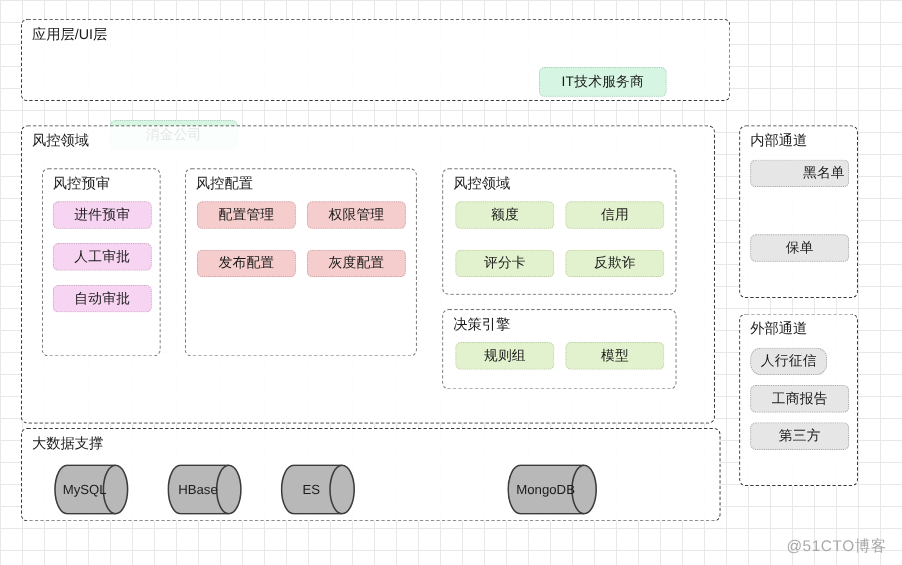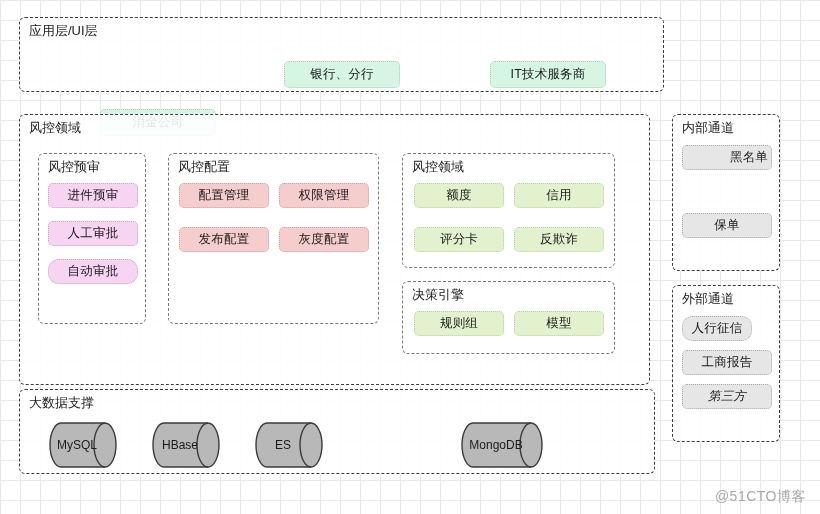--- a/index.html
+++ b/index.html
@@ -69,32 +69,31 @@
   }
 </style>
 </head>
 <body>
 
 <div class="canvas">
 
   <div class="grp" style="left:19px;top:17px;width:645px;height:75px;">
     <div class="grp-title">应用层/UI层</div>
     <div class="chip mint" style="left:80px;top:43px;width:116px;height:27px;margin-top:48px;">消金公司</div>
-    <div class="chip mint" style="left:264px;top:43px;width:116px;height:27px;">银行、分行</div>
     <div class="chip mint" style="left:470px;top:43px;width:116px;height:27px;">IT技术服务商</div>
   </div>
 
   <div class="grp" style="left:19px;top:114px;width:631px;height:271px;">
     <div class="grp-title">风控领域</div>
 
     <div class="grp dotted" style="left:18px;top:38px;width:108px;height:171px;">
       <div class="grp-title">风控预审</div>
       <div class="chip pink" style="left:9px;top:29px;width:90px;height:25px;">进件预审</div>
       <div class="chip pink" style="left:9px;top:67px;width:90px;height:25px;">人工审批</div>
-      <div class="chip pink" style="left:9px;top:105px;width:90px;height:25px;border-radius:11px;">自动审批</div>
+      <div class="chip pink" style="left:9px;top:105px;width:90px;height:25px;">自动审批</div>
     </div>
 
     <div class="grp dotted" style="left:148px;top:38px;width:211px;height:171px;">
       <div class="grp-title">风控配置</div>
       <div class="chip salmon" style="left:10px;top:29px;width:90px;height:25px;">配置管理</div>
       <div class="chip salmon" style="left:110px;top:29px;width:90px;height:25px;">权限管理</div>
       <div class="chip salmon" style="left:10px;top:73px;width:90px;height:25px;">发布配置</div>
       <div class="chip salmon" style="left:110px;top:73px;width:90px;height:25px;">灰度配置</div>
     </div>
 
@@ -153,18 +152,18 @@
   <div class="grp" style="left:672px;top:114px;width:108px;height:157px;">
     <div class="grp-title">内部通道</div>
     <div class="chip gray" style="left:9px;top:30px;width:90px;height:25px;padding-left:44px;">黑名单</div>
     <div class="chip gray" style="left:9px;top:98px;width:90px;height:25px;">保单</div>
   </div>
 
   <div class="grp" style="left:672px;top:285px;width:108px;height:157px;">
     <div class="grp-title">外部通道</div>
     <div class="chip gray" style="left:9px;top:30px;width:70px;height:25px;border-radius:10px;">人行征信</div>
     <div class="chip gray" style="left:9px;top:64px;width:90px;height:25px;">工商报告</div>
-    <div class="chip gray" style="left:9px;top:98px;width:90px;height:25px;font-style:italic;">第三方</div>
+    <div class="chip gray" style="left:9px;top:98px;width:90px;height:25px;">第三方</div>
   </div>
 
   <div class="watermark">@51CTO博客</div>
 
 </div>
 
 </body></html>

